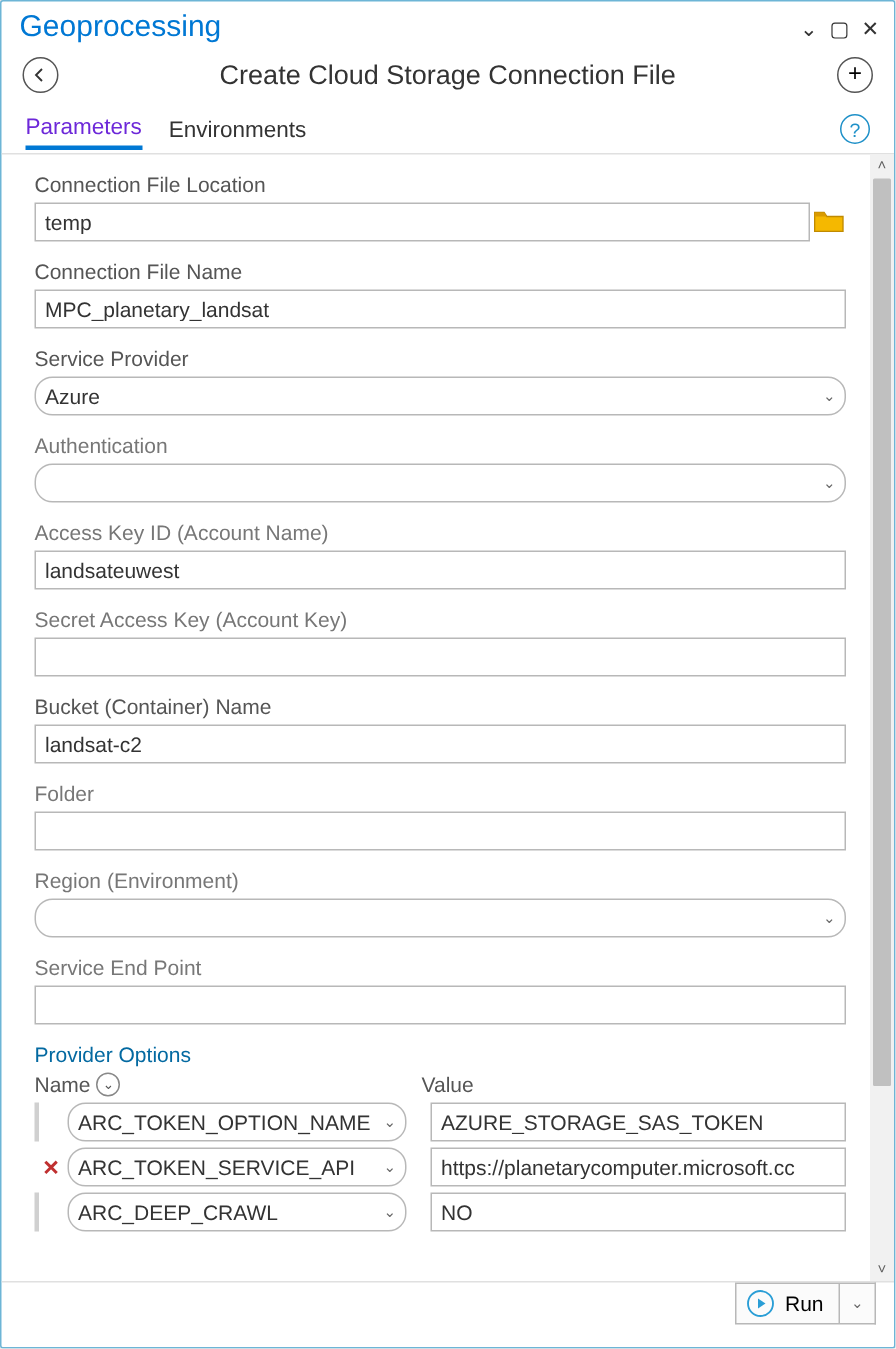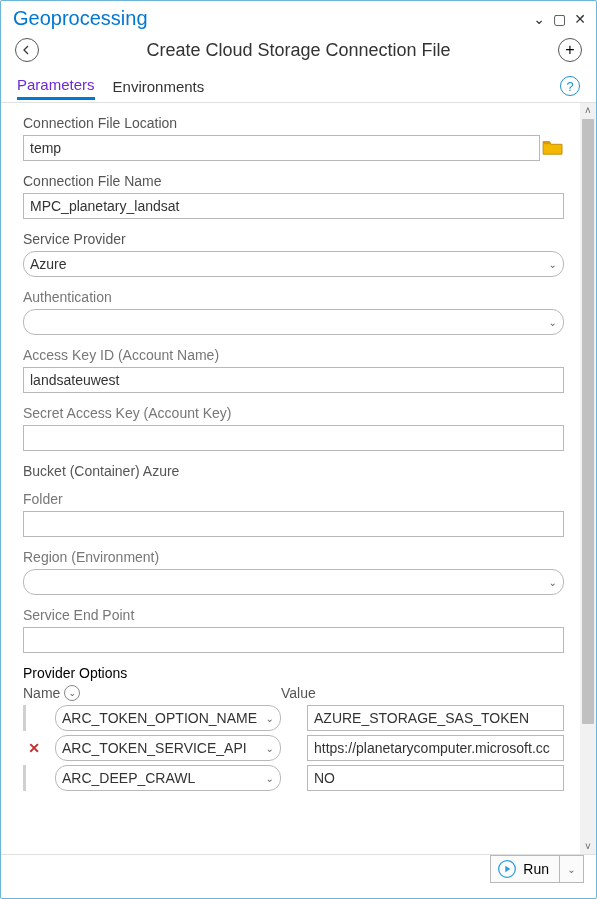--- a/index.html
+++ b/index.html
@@ -176,21 +176,20 @@
   }
   .section-header .expand {
     width: 16px; height: 16px;
     border: 1px solid #888; border-radius: 50%;
     display: inline-flex; align-items: center; justify-content: center;
     font-size: 9px;
     cursor: default;
   }
   .opt-row {
     display: flex;
-    gap: 10px;
     margin-top: 4px;
     align-items: center;
   }
   .opt-row .gutter { width: 22px; display:flex; justify-content:center; align-items:center; }
   .opt-row .gutter.bar { border-left: 3px solid #d0d0d0; height: 26px; }
   .opt-row .gutter.x { color: #c03030; font-weight: bold; cursor: default; }
   .opt-row .name-cell { width: 226px; }
   .opt-row .value-cell { flex: 1; padding-left: 16px; }
   .opt-row .name-cell .select-input,
   .opt-row .value-cell .text-input { height: 26px; font-size: 14px; }
@@ -221,21 +220,21 @@
   }
   .run-caret {
     width: 24px; height: 28px;
     border: 1px solid var(--border);
     border-left: none;
     display: flex; align-items: center; justify-content: center;
     font-size: 10px; color: #666;
     background: #fbfbfb;
     cursor: default;
   }
-  .provider-title { color:#000000; font-size:14px; margin-top: 6px; }
+  .provider-title { color:#0369a1; font-size:14px; margin-top: 6px; }
 </style>
 </head>
 <body>
 
 <div class="pane">
 
   <div class="pane-header">
     <div class="pane-title">Geoprocessing</div>
     <div class="pane-controls">
       <span>⌄</span>
@@ -301,21 +300,22 @@
         <div class="field-label muted">Access Key ID (Account Name)</div>
         <input class="text-input" value="landsateuwest" style="">
       </div>
 
       <div class="field">
         <div class="field-label muted">Secret Access Key (Account Key)</div>
         <input class="text-input" value="" style="">
       </div>
 
       <div class="field">
-        <div class="field-label">Bucket (Container) Azure</div>
+        <div class="field-label">Bucket (Container) Name</div>
+        <input class="text-input" value="landsat-c2" style="">
       </div>
 
       <div class="field">
         <div class="field-label muted">Folder</div>
         <input class="text-input" value="" style="">
       </div>
 
       <div class="field">
         <div class="field-label muted">Region (Environment)</div>
         <div class="select-input">

